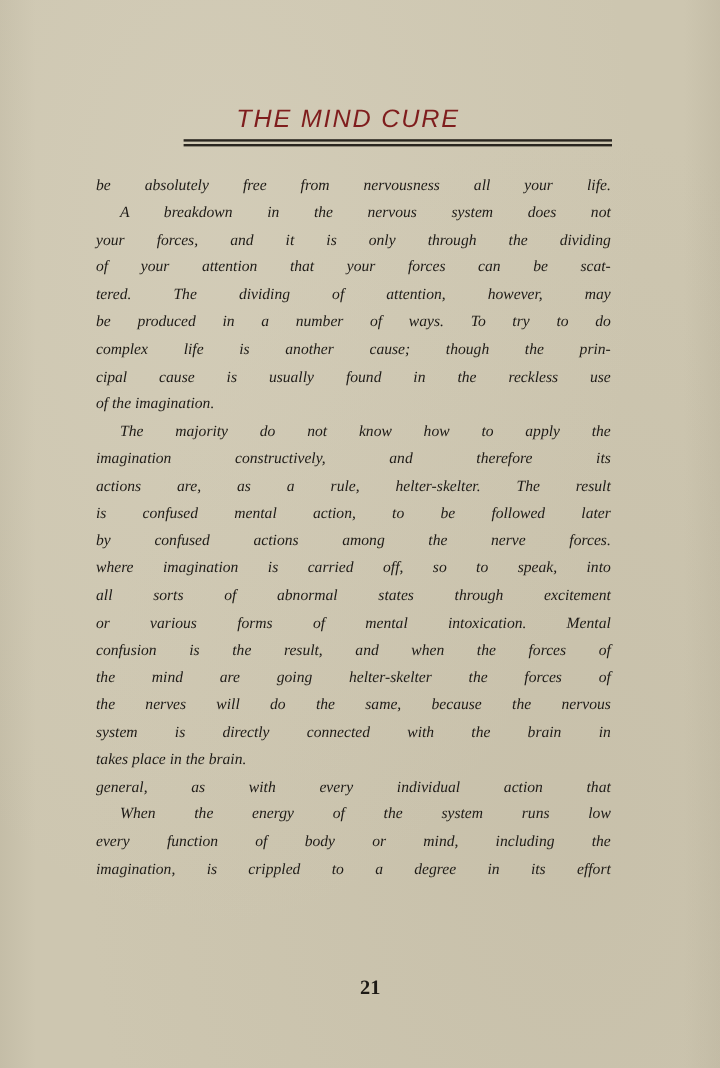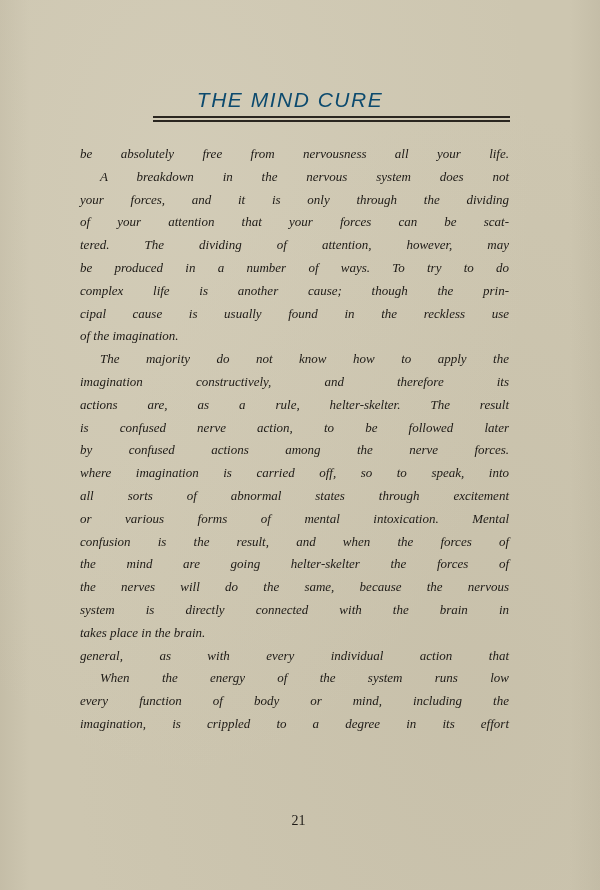--- a/index.html
+++ b/index.html
@@ -33,21 +33,21 @@
       width: 360px;
       text-align: center;
       padding-right: 80px;
       box-sizing: border-box;
     }
     .running-title {
       font-family: "Liberation Sans", "DejaVu Sans", sans-serif;
       font-style: italic;
       font-size: 21px;
       letter-spacing: 1.5px;
-      color: #0c4a6e;
+      color: #7f1d1d;
     }
     .rule {
       position: absolute;
       left: 153px;
       top: 116px;
       width: 357px;
       height: 6px;
       border-top: 2px solid #2a2620;
       border-bottom: 2px solid #2a2620;
       box-sizing: border-box;
@@ -71,25 +71,25 @@
     }
     .line.last {
       text-align-last: left;
     }
     .line.indent {
       padding-left: 20px;
     }
     .folio {
       position: absolute;
       top: 813px;
-      left: 6px;
+      left: 16px;
       width: 585px;
       text-align: center;
-      font-size: 14px;
-      font-weight: normal;
+      font-size: 17px;
+      font-weight: bold;
     }
   </style>
 </head>
 <body>
 
 <div class="page">
   <div class="running-head">
     <span class="running-title">THE MIND CURE</span>
   </div>
   <div class="rule"></div>
@@ -100,21 +100,21 @@
       <span class="line">your forces, and it is only through the dividing</span>
       <span class="line">of your attention that your forces can be scat-</span>
       <span class="line">tered. The dividing of attention, however, may</span>
       <span class="line">be produced in a number of ways. To try to do</span>
       <span class="line">complex life is another cause; though the prin-</span>
       <span class="line">cipal cause is usually found in the reckless use</span>
       <span class="line last">of the imagination.</span>
       <span class="line indent">The majority do not know how to apply the</span>
       <span class="line">imagination constructively, and therefore its</span>
       <span class="line">actions are, as a rule, helter-skelter. The result</span>
-      <span class="line">is confused nerve action, to be followed later</span>
+      <span class="line">is confused mental action, to be followed later</span>
       <span class="line">by confused actions among the nerve forces.</span>
       <span class="line">where imagination is carried off, so to speak, into</span>
       <span class="line">all sorts of abnormal states through excitement</span>
       <span class="line">or various forms of mental intoxication. Mental</span>
       <span class="line">confusion is the result, and when the forces of</span>
       <span class="line">the mind are going helter-skelter the forces of</span>
       <span class="line">the nerves will do the same, because the nervous</span>
       <span class="line">system is directly connected with the brain in</span>
       <span class="line last">takes place in the brain.</span>
       <span class="line">general, as with every individual action that</span>

